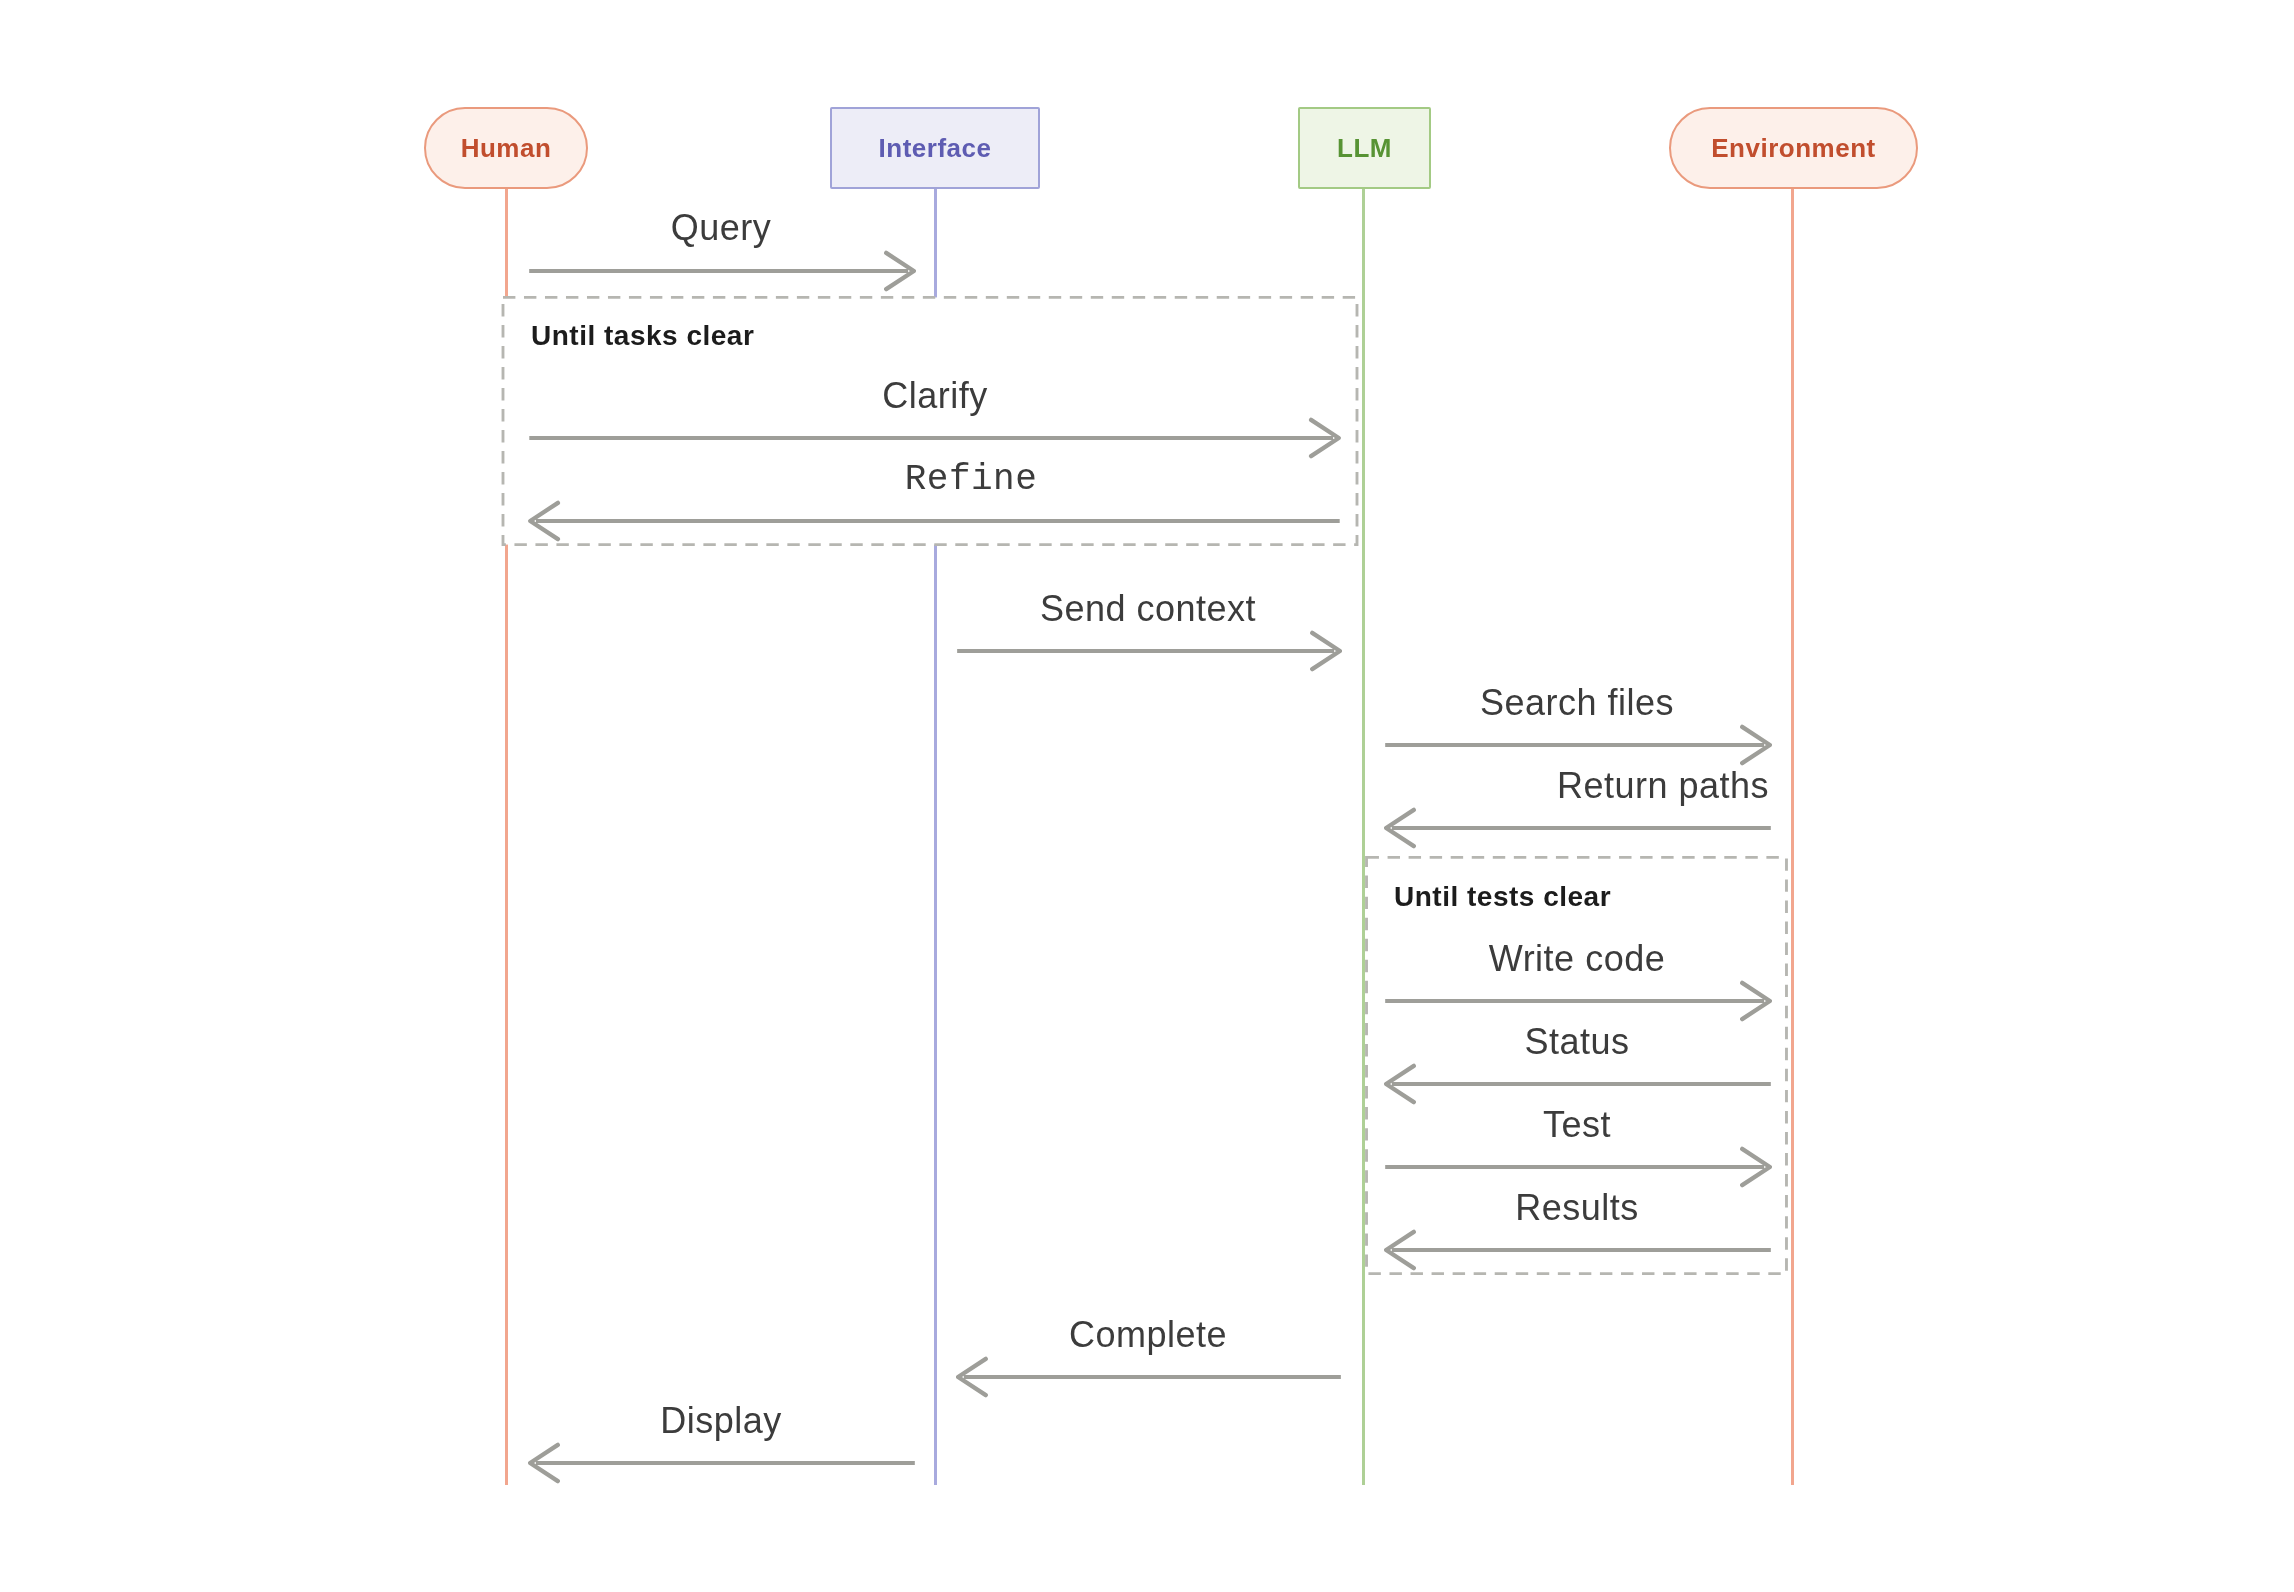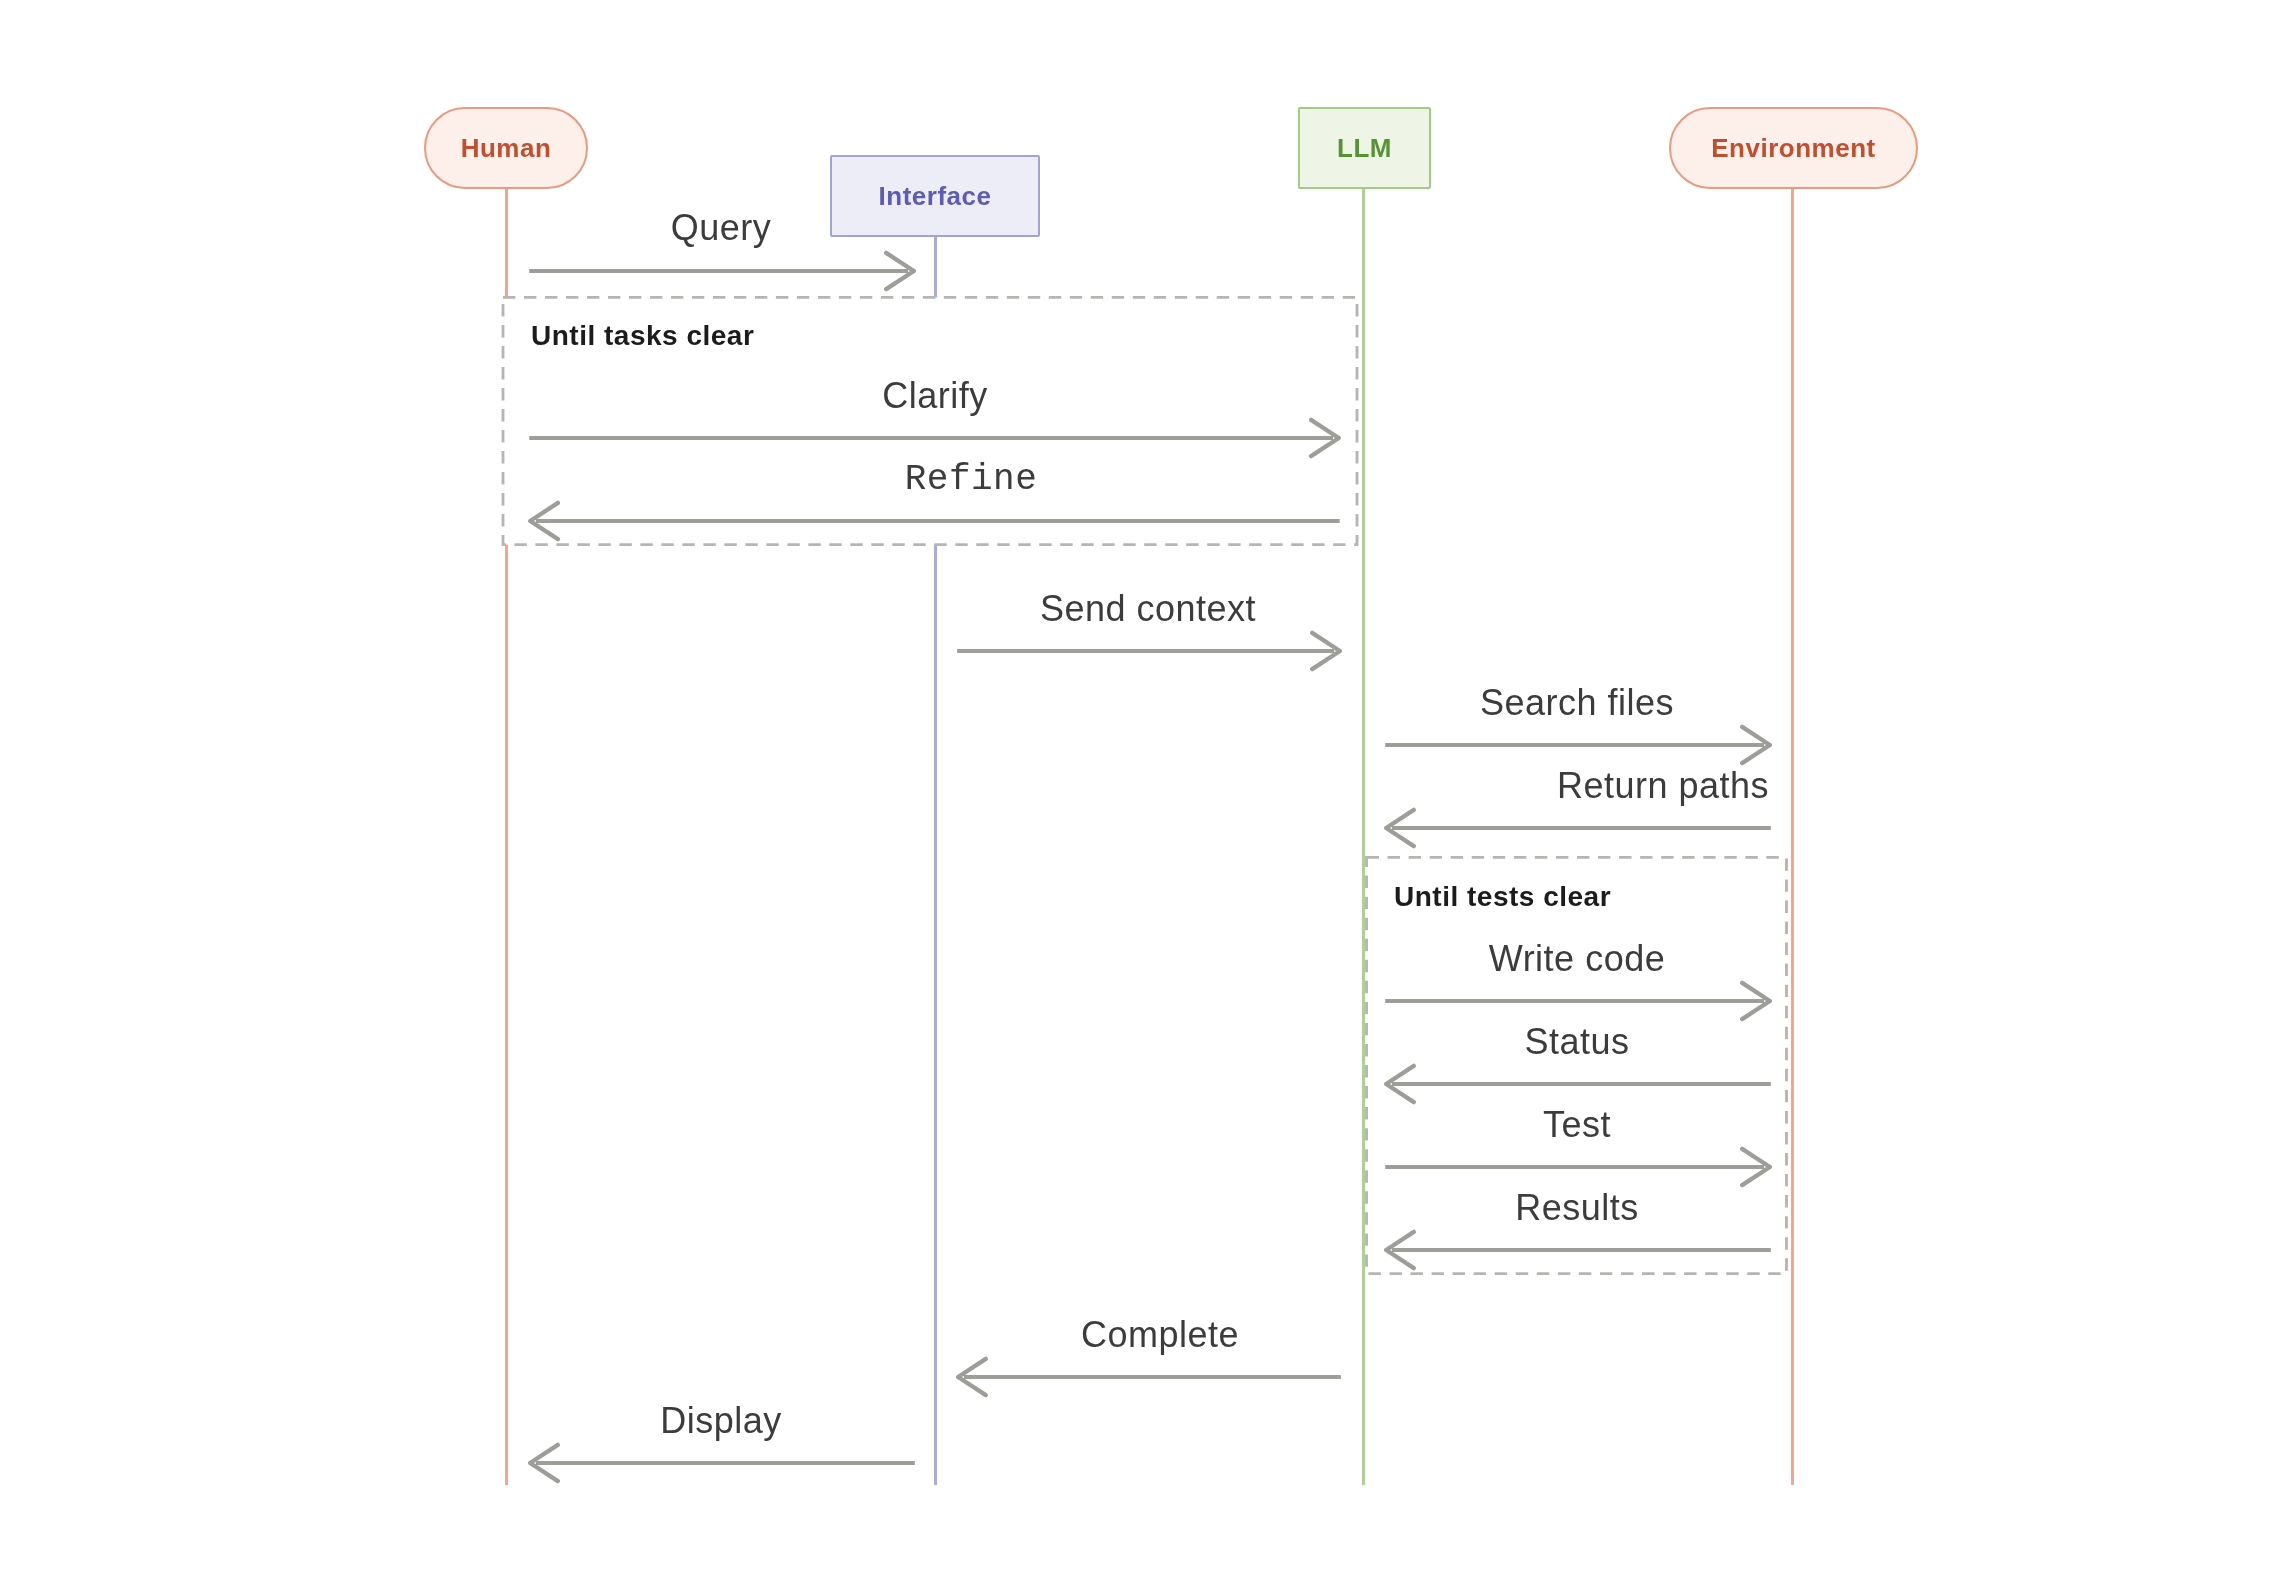--- a/index.html
+++ b/index.html
@@ -49,21 +49,21 @@
     justify-content: center;
     font-size: 26px;
     font-weight: bold;
     z-index: 3;
     border: 2.9px solid;
     letter-spacing: 0.5px;
   }
   .actor.pill { border-radius: 41px; }
   .actor.rect { border-radius: 1.9px; }
   .actor.salmon { background: var(--salmon-fill, #fdf0ea); border-color: var(--salmon-border, #ea9a7d); color: var(--salmon-text, #c14e2e); }
-  .actor.purple { background: var(--purple-fill, #ededf7); border-color: var(--purple-border, #a0a3d8); color: var(--purple-text, #5e5cb2); margin-top: 48px; }
+  .actor.purple { background: var(--purple-fill, #ededf7); border-color: var(--purple-border, #a0a3d8); color: var(--purple-text, #5e5cb2); }
   .actor.green  { background: var(--green-fill,  #eef5e6); border-color: var(--green-border,  #a3ca84); color: var(--green-text,  #579334); }
 
   
   .msg-label {
     position: absolute;
     transform: translate(-50%, -50%);
     font-size: 36px;
     color: var(--message-text, #3c3c3c);
     white-space: nowrap;
     z-index: 4;
@@ -178,21 +178,21 @@
   </div>
 
   <div class="msg-label" style="left:1577px; top:1208px;">Results</div>
   <div class="msg-arrow" style="left:1384px; top:1229px;">
     <svg width="388" height="42" viewBox="0 0 406 44" fill="none" stroke="currentColor">
       <line x1="8" y1="22" x2="405" y2="22" stroke-width="4"></line>
       <polyline points="31,3 2,22 31,41" stroke-width="4.5" stroke-linecap="round" stroke-linejoin="round"></polyline>
     </svg>
   </div>
 
-  <div class="msg-label" style="left:1148px; top:1335px;margin-left:12px;">Complete</div>
+  <div class="msg-label" style="left:1148px; top:1335px;">Complete</div>
   <div class="msg-arrow" style="left:956px; top:1356px;">
     <svg width="386" height="42" viewBox="0 0 404 44" fill="none" stroke="currentColor">
       <line x1="8" y1="22" x2="403" y2="22" stroke-width="4"></line>
       <polyline points="31,3 2,22 31,41" stroke-width="4.5" stroke-linecap="round" stroke-linejoin="round"></polyline>
     </svg>
   </div>
 
   <div class="msg-label" style="left:721px; top:1421px;">Display</div>
   <div class="msg-arrow" style="left:528px; top:1442px;">
     <svg width="388" height="42" viewBox="0 0 406 44" fill="none" stroke="currentColor">

